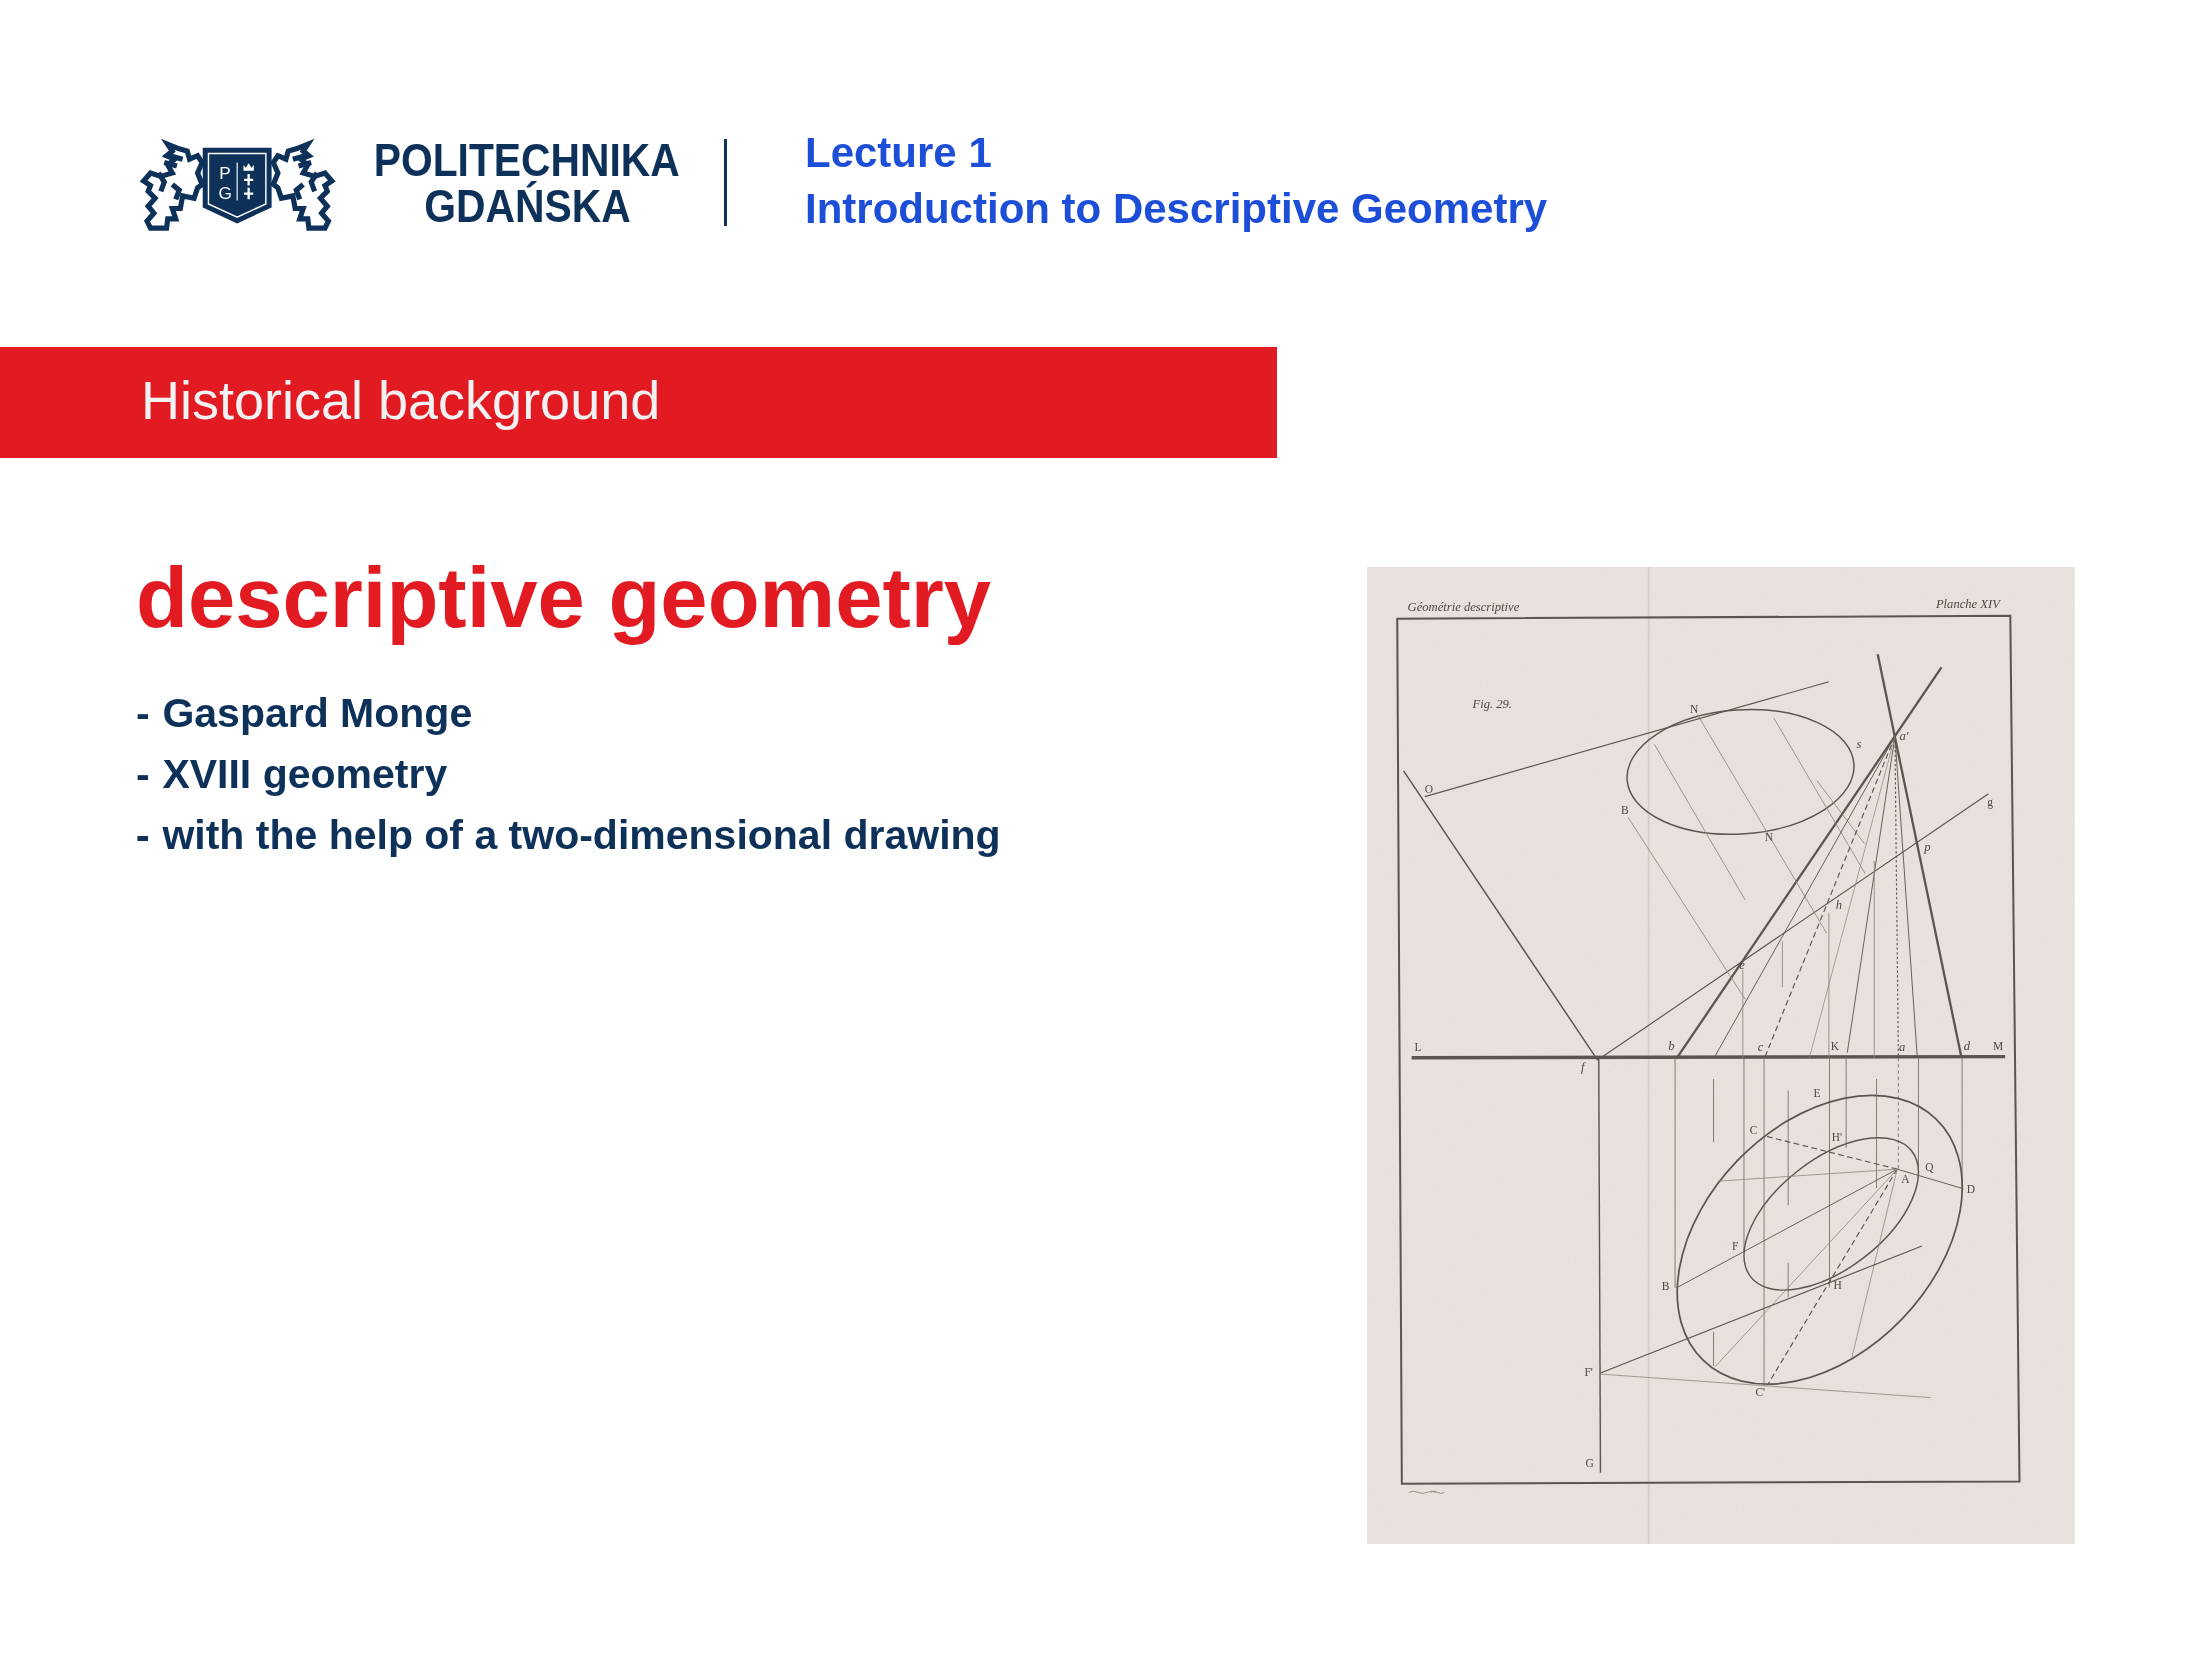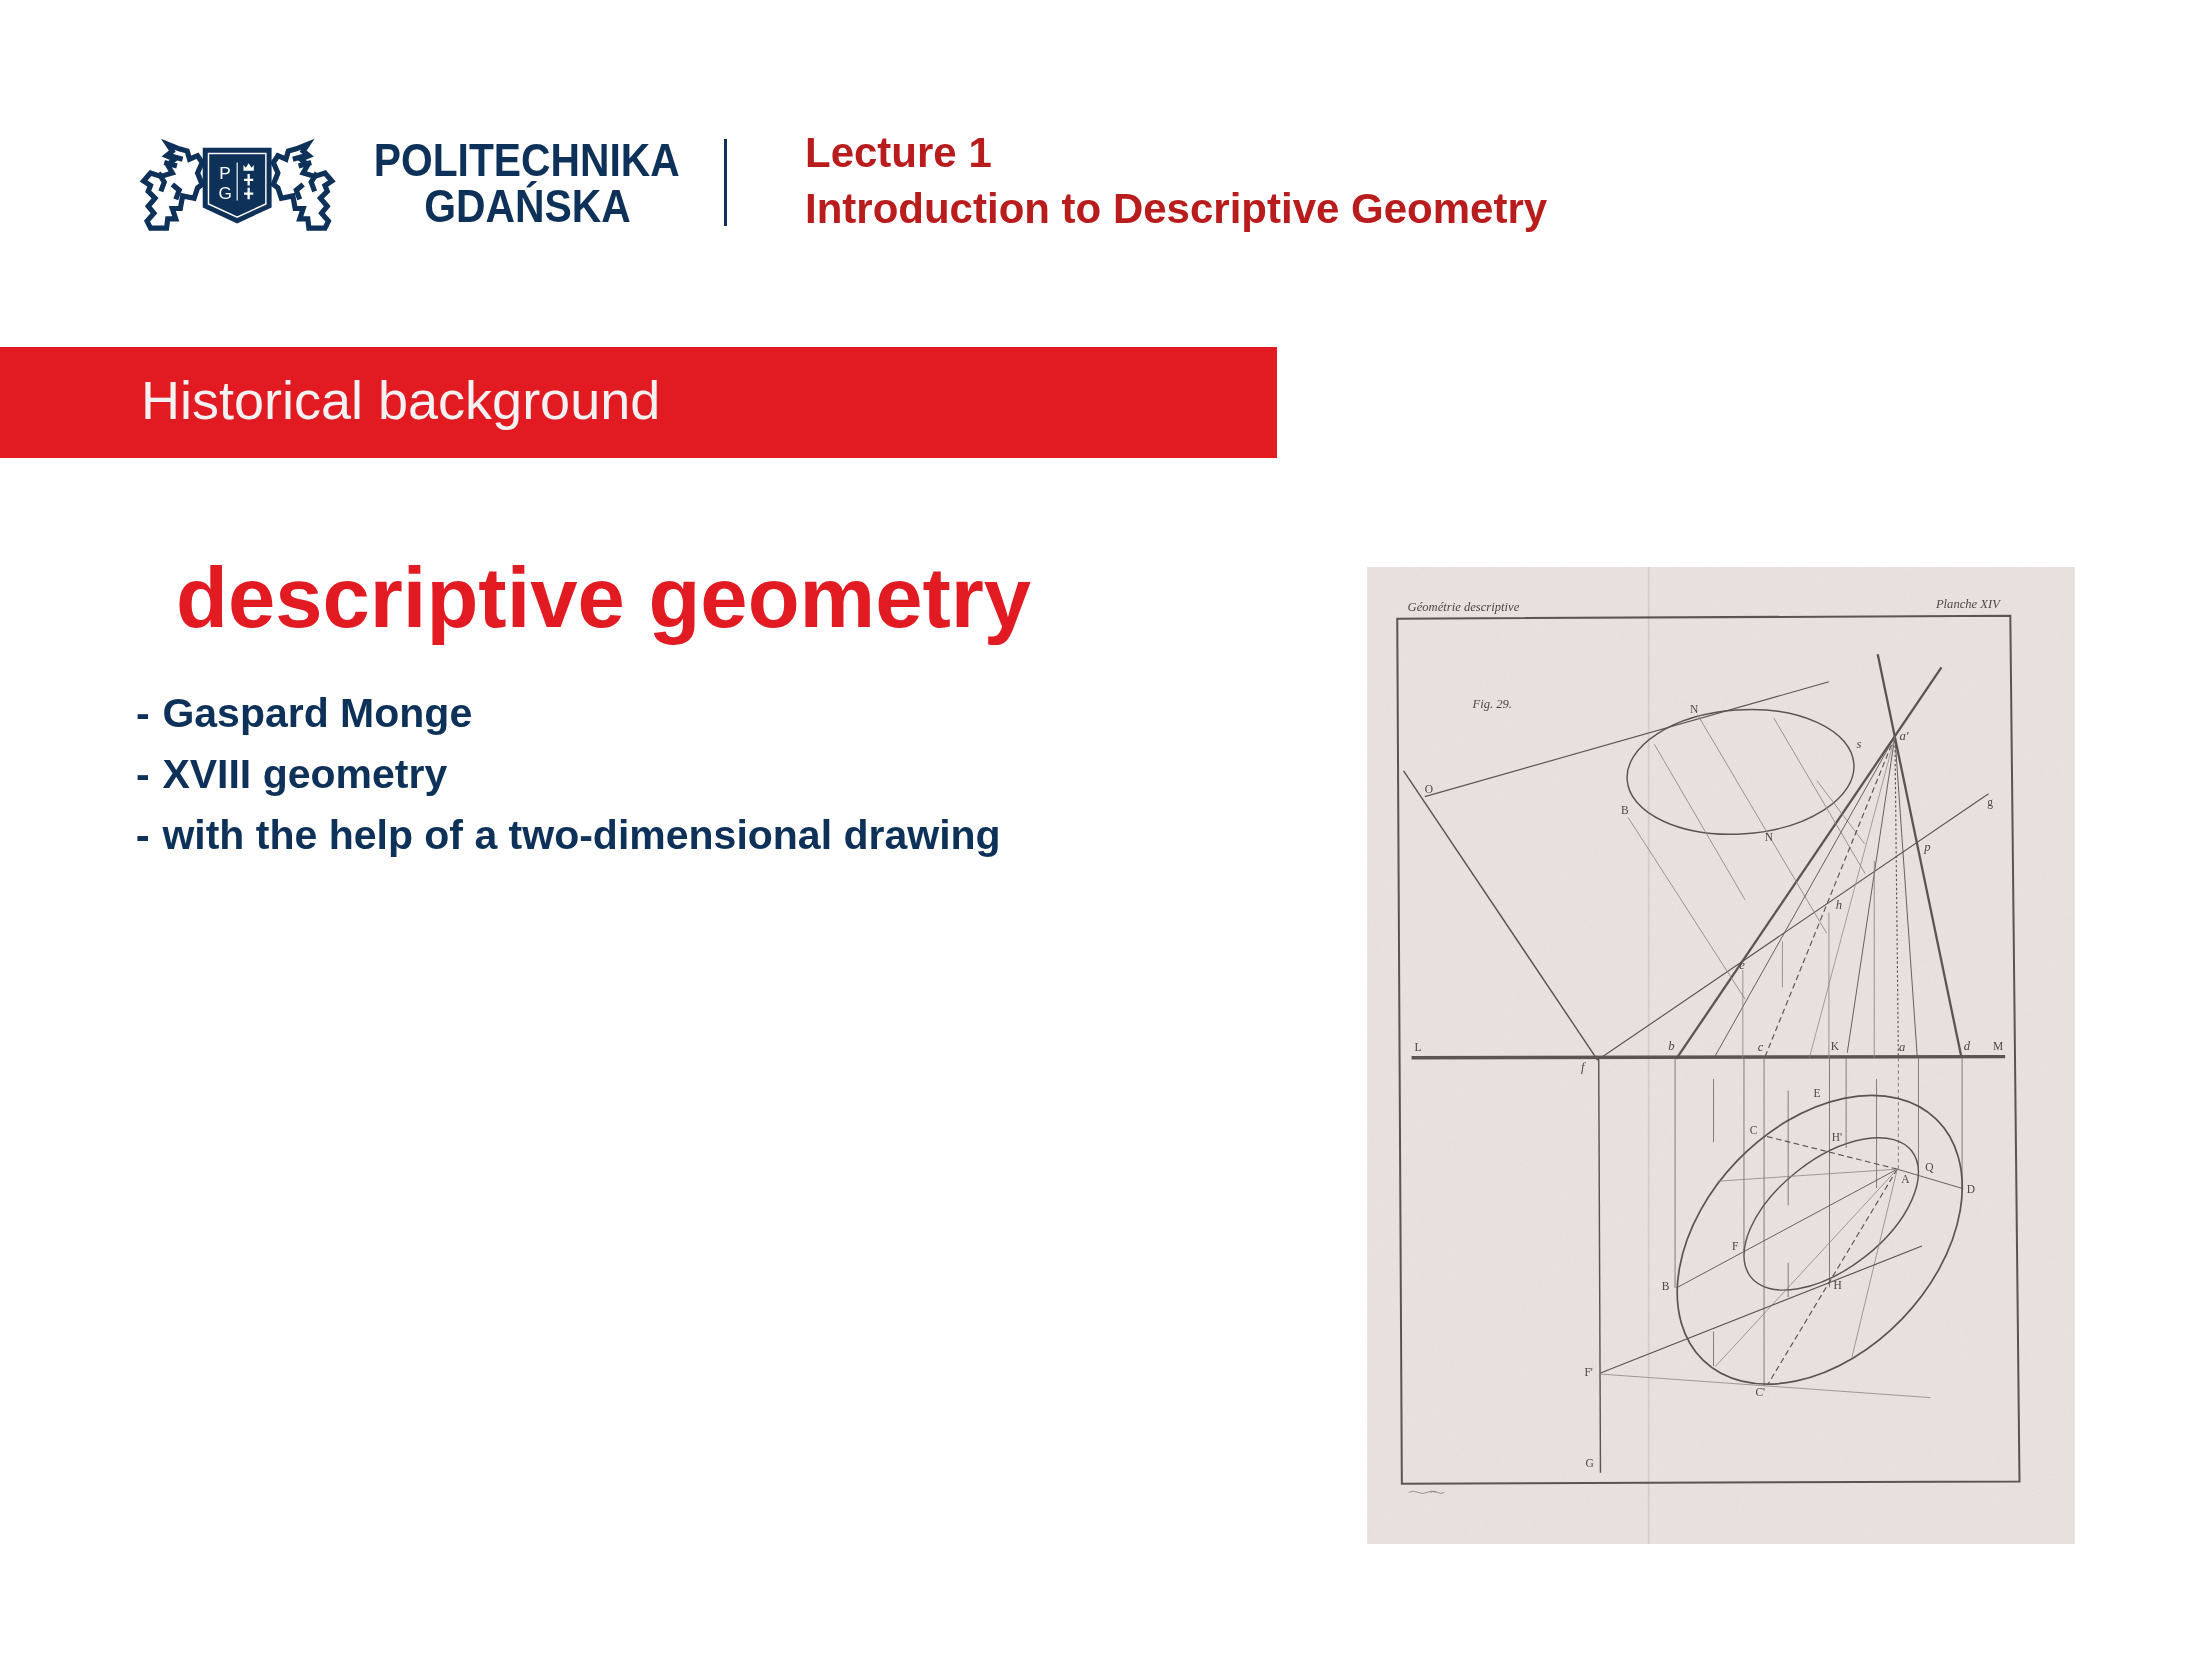--- a/index.html
+++ b/index.html
@@ -1,25 +1,25 @@
 <!DOCTYPE html>
 <html style="font-size:9.2px"><head>
 <meta charset="utf-8">
 <style>
   html, body { margin:0; padding:0; background:#ffffff; }
   body { width:2205px; height:1654px; position:relative; overflow:hidden; font-family:"Liberation Sans", sans-serif; }
   .abs { position:absolute; }
   #logo { left:135px; top:136px; width:551px; height:98px; }
   #divider { left:724px; top:139px; width:2.9px; height:87px; background:#0d3158; }
-  .lecture { left:805px; font-weight:bold; font-size:42px; line-height:1; white-space:nowrap; color:#b91c1c; }
+  .lecture { left:805px; font-weight:bold; font-size:42px; line-height:1; white-space:nowrap; color:#1d4ed8; }
   #lecture-num { top:132px; }
   #lecture-title { top:188px; }
   #section-bar { left:0; top:347px; width:1277px; height:111px; background:#e21b23; }
   #section-title { left:141px; top:373px; font-size:54px; font-weight:normal; color:#f3f1f1; line-height:1; white-space:nowrap; }
-  #main-heading { left:136px; top:555px; font-size:85px; font-weight:bold; color:#e21b23; line-height:1; white-space:nowrap;margin-left:40px; }
+  #main-heading { left:136px; top:555px; font-size:85px; font-weight:bold; color:#e21b23; line-height:1; white-space:nowrap; }
   #bullets { left:136px; top:683px; margin:0; padding:0; list-style:none; font-size:41px; font-weight:bold; color:#0d3158; line-height:61px; }
   #bullets li { position:relative; padding-left:26.4px; white-space:nowrap; }
   #bullets li .dash { position:absolute; left:0; top:0; }
   #bullets li .cont { display:block; }
   #plate { left:1367px; top:567px; width:708px; height:977px; }
   .lbl { font-family:"Liberation Serif", serif; fill:#4d4843; font-size:20px; }
   .lbl-i { font-family:"Liberation Serif", serif; font-style:italic; fill:#4d4843; font-size:22px; }
 </style>
 </head>
 <body>

